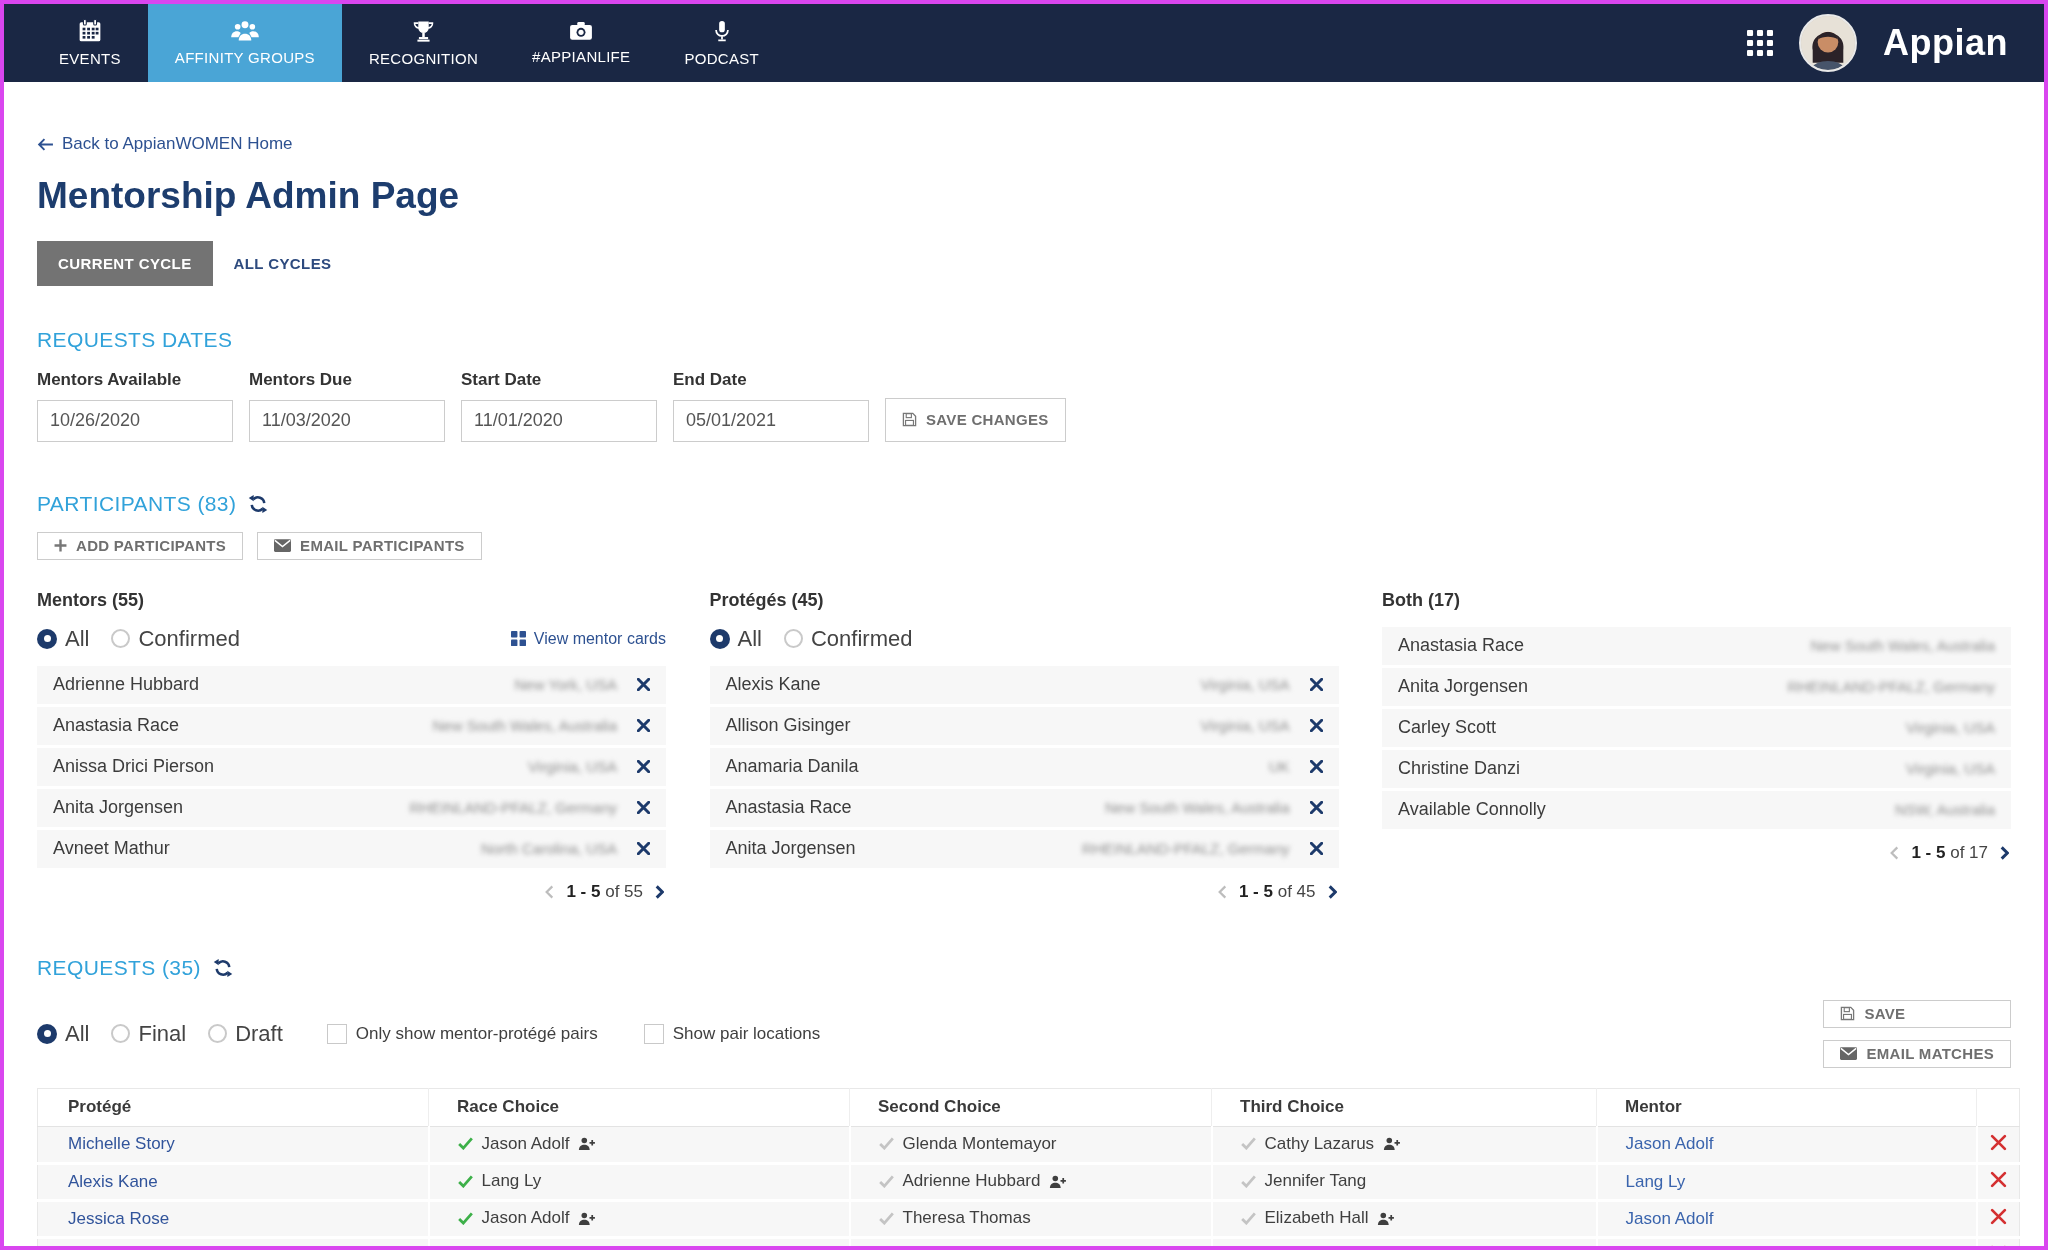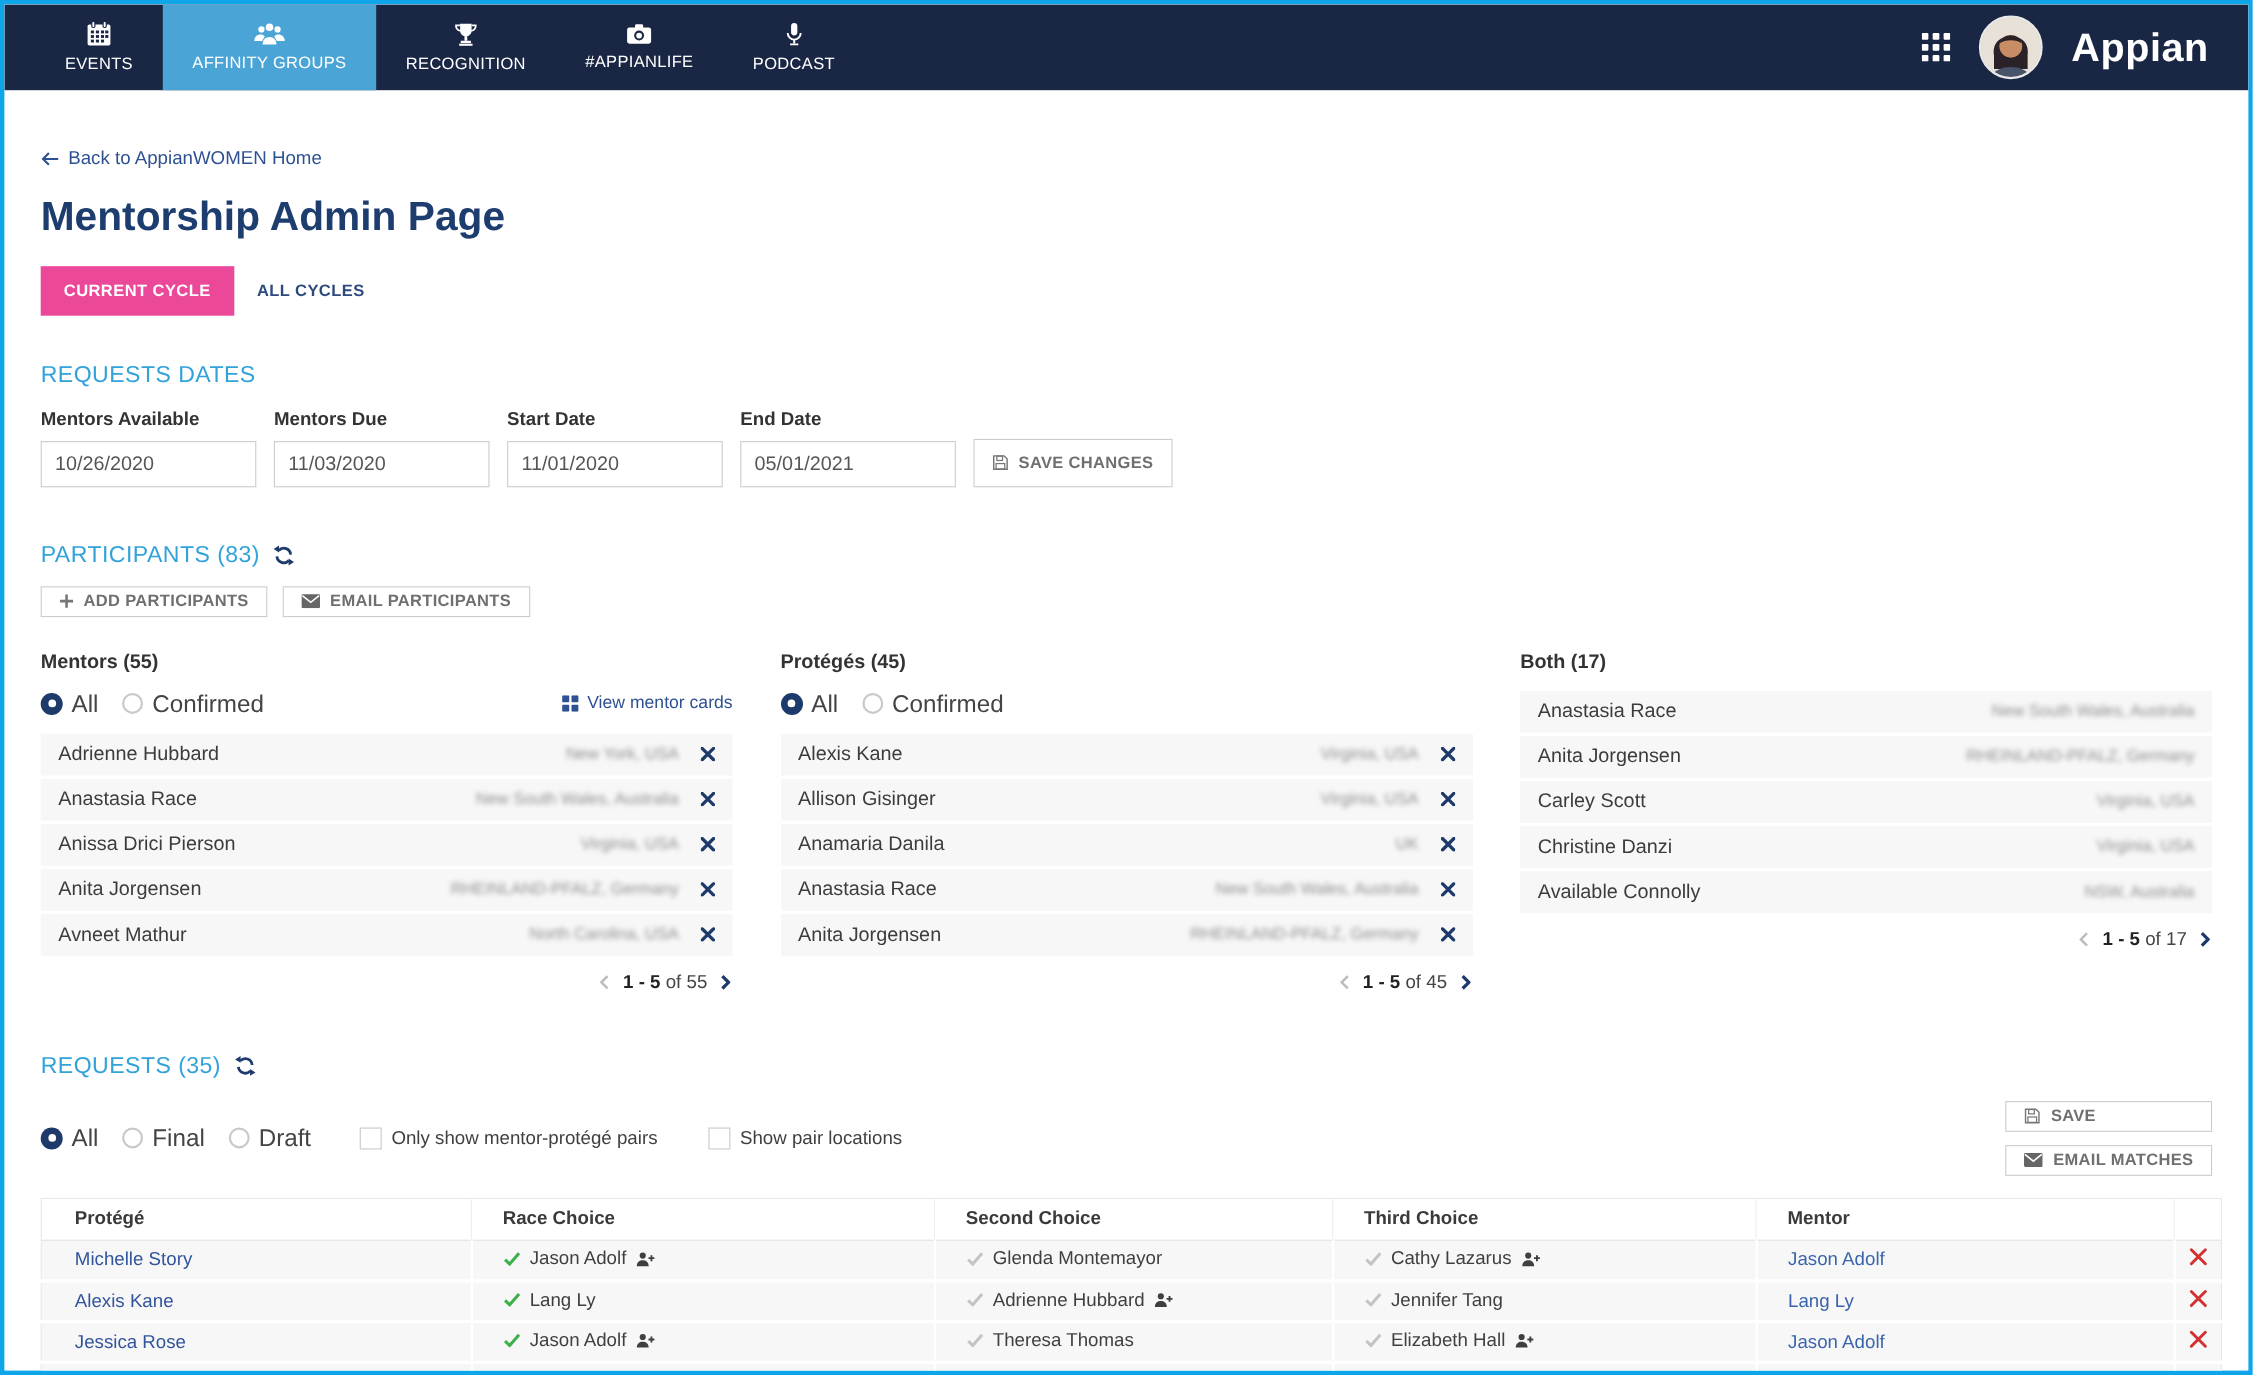--- a/index.html
+++ b/index.html
@@ -1,35 +1,35 @@
 <!DOCTYPE html>
 <html><head>
 <meta charset="utf-8">
 <style>
   * { box-sizing: border-box; margin: 0; padding: 0; }
   html,body { width:2048px; height:1250px; overflow:hidden; background:#fff;
     font-family:"Liberation Sans","DejaVu Sans",sans-serif; }
-  .page { width:2048px; height:1250px; border:4px solid #0ea5e9; overflow:hidden; background:#fff; }
+  .page { width:2048px; height:1250px; border:4px solid #d946ef; overflow:hidden; background:#fff; }
 
   
   .nav { height:78px; background:#1a2744; display:flex; align-items:stretch; padding-left:28px; }
   .nav-item { display:flex; flex-direction:column; align-items:center; justify-content:center;
     gap:7px; padding:0 27px; color:#fff; font-size:15px; letter-spacing:.3px; cursor:pointer; }
   .nav-item.active { background:#4aa5d6; }
   .nav-right { margin-left:auto; display:flex; align-items:center; gap:26px; padding-right:36px; }
   .brand { color:#fff; font-size:36px; font-weight:bold; letter-spacing:.5px; }
   .avatar { width:58px; height:58px; border-radius:50%; border:2px solid #e9e9e9; overflow:hidden; background:#d8d2c8; }
 
   
   .content { padding:52px 33px 0 33px; }
   .back-link { color:#2d5191; font-size:17px; display:inline-flex; align-items:center; gap:8px; cursor:pointer; }
   .page-title { color:#1d3d6e; font-size:37px; font-weight:bold; margin-top:20px; }
   .cycle-tabs { display:flex; margin-top:24px; align-items:center; }
   .cycle-tab { font-size:15px; font-weight:bold; letter-spacing:.4px; padding:14px 21px; color:#2d4a7e; cursor:pointer; }
-  .cycle-tab.active { background:#ec4899; color:#fff; }
+  .cycle-tab.active { background:#737373; color:#fff; }
 
   .section-heading { color:#31a2da; font-size:21px; letter-spacing:.4px; display:flex; align-items:center; gap:12px; }
   .sec-dates { margin-top:42px; }
   .sec-participants { margin-top:50px; }
   .sec-requests { margin-top:54px; }
 
   .dates-row { display:flex; gap:16px; margin-top:18px; align-items:flex-end; }
   .date-field { width:196px; }
   .date-field label { display:block; font-size:17px; font-weight:bold; color:#333; margin-bottom:10px; }
   .date-field input { width:100%; height:42px; border:1px solid #ccc; padding:0 12px; font-size:18px; color:#555;

